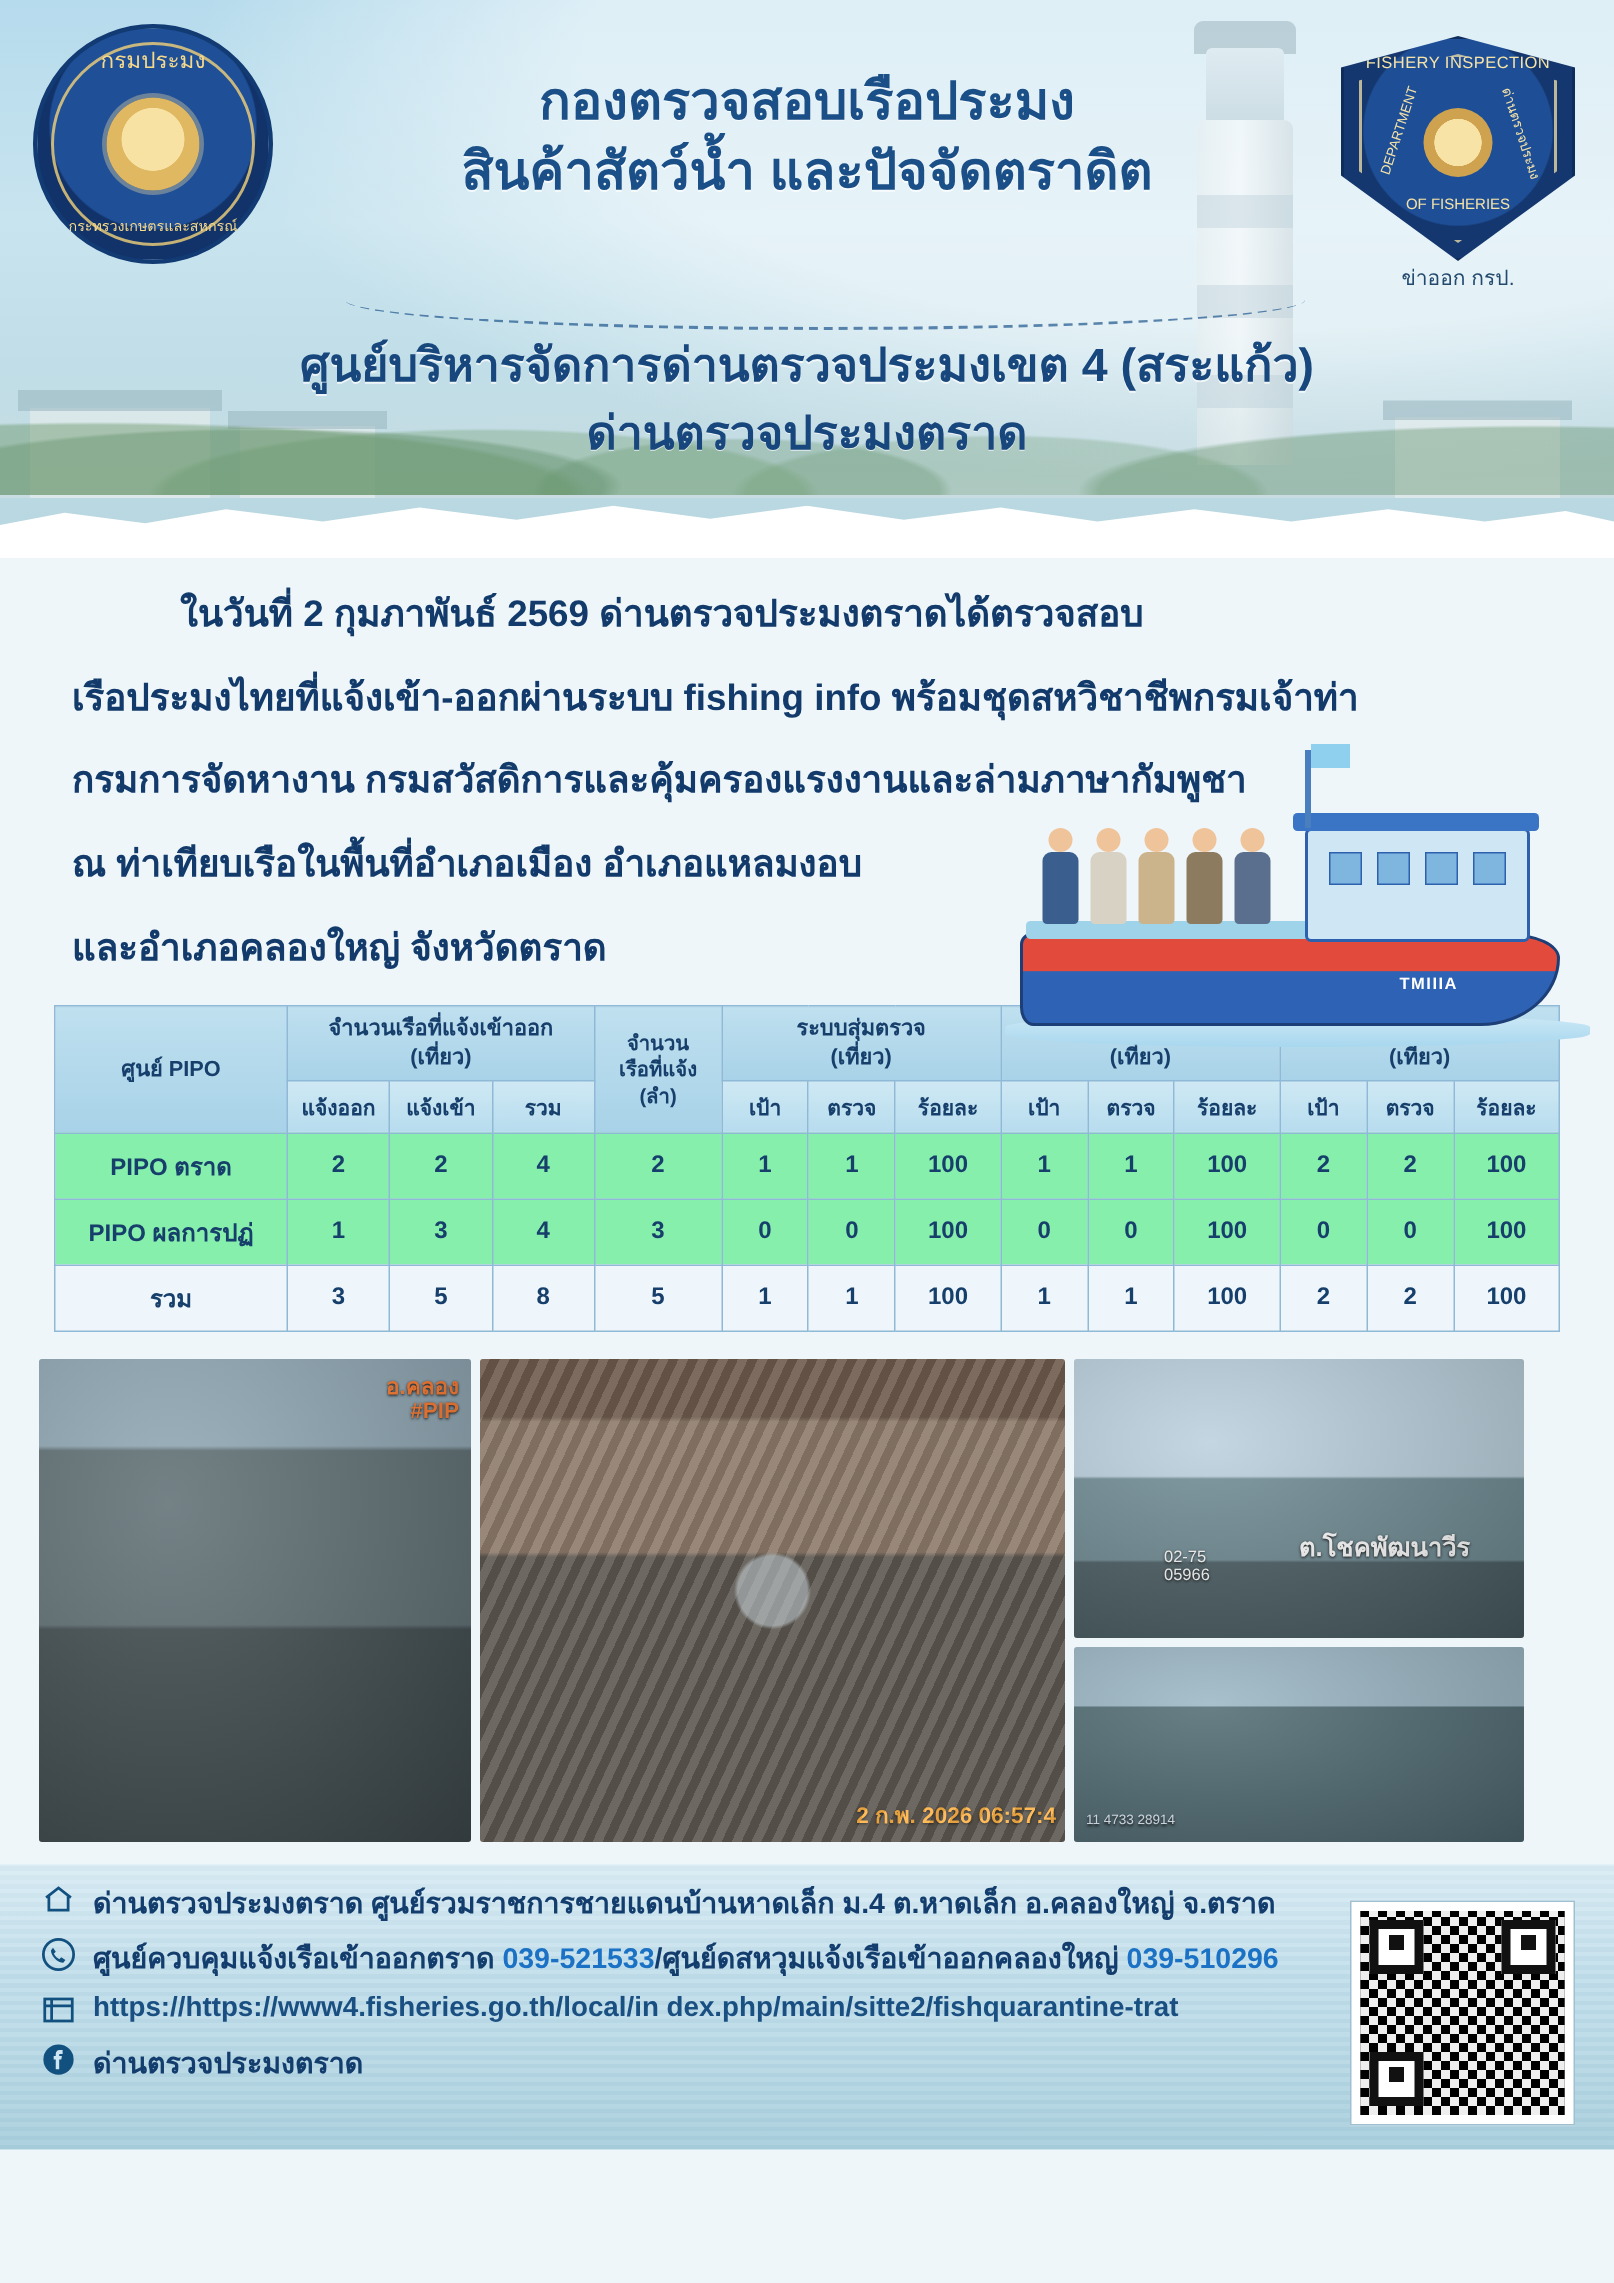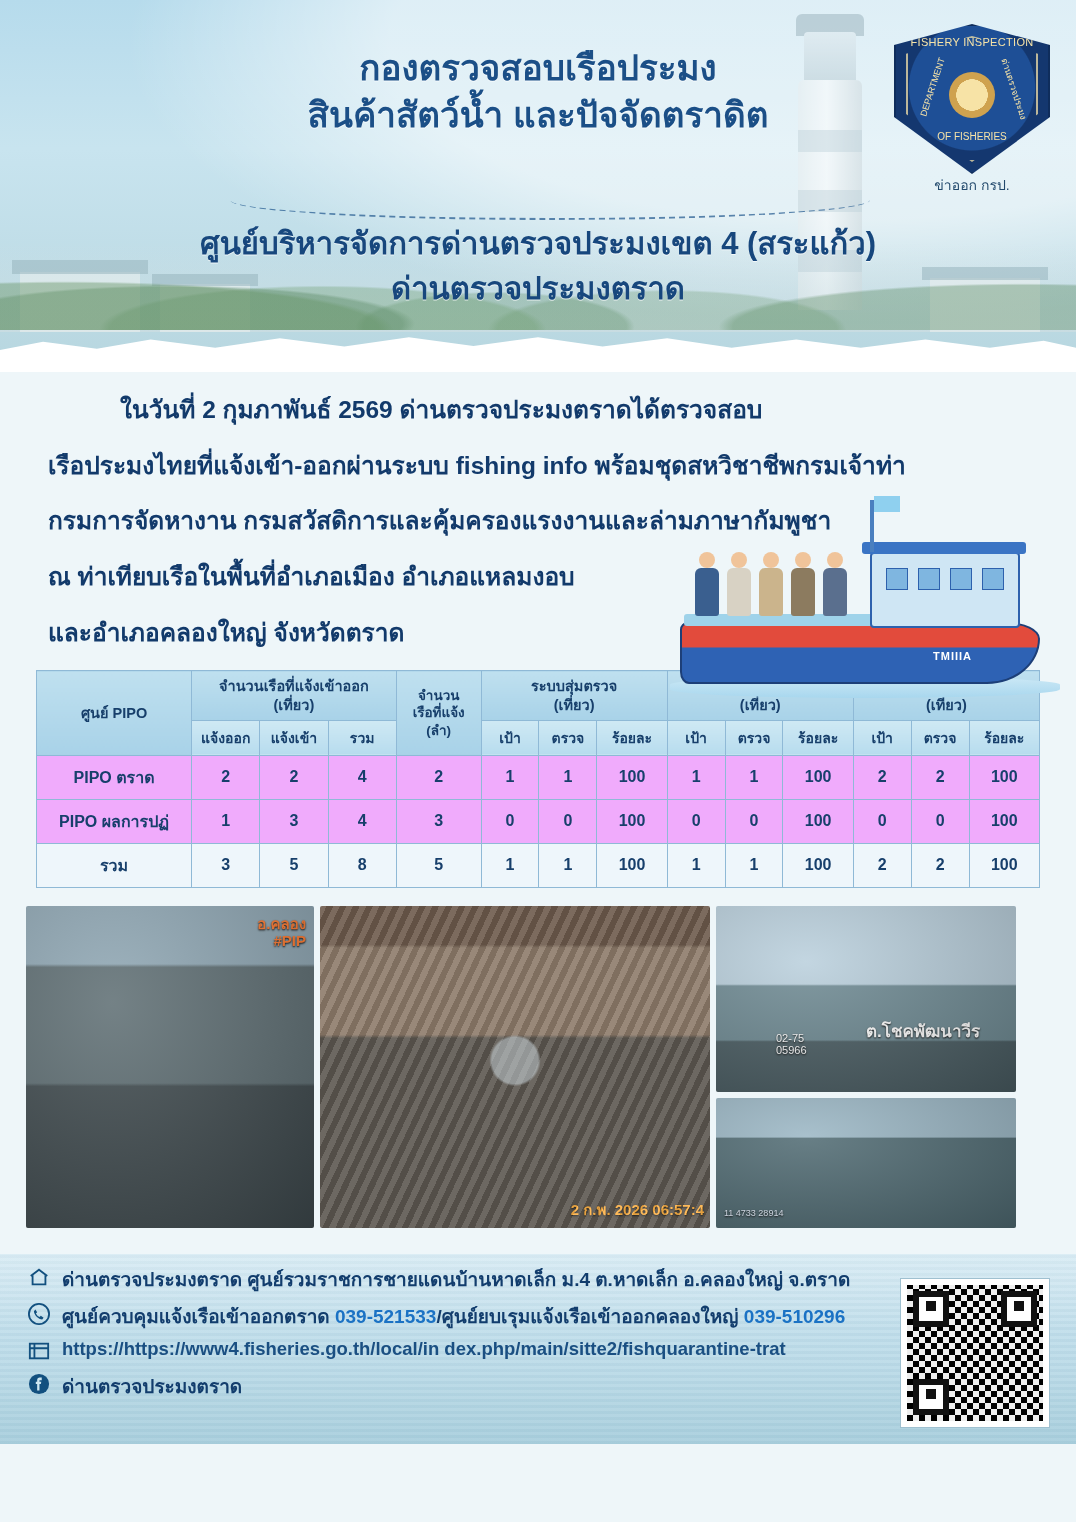--- a/index.html
+++ b/index.html
@@ -214,21 +214,21 @@
   table.pipo th, table.pipo td {
     border:1px solid #8fb9d6; text-align:center; padding:6px 2px;
     font-weight:bold;
   }
   table.pipo thead tr:first-child th { background:linear-gradient(180deg,#bfe0ef,#a8d2e8); font-size:14.5px; line-height:1.25; }
   table.pipo thead tr:nth-child(2) th { background:linear-gradient(180deg,#cfe9f4,#b7dcee); font-size:14px; }
   table.pipo th.center-col {
     background:linear-gradient(180deg,#cfe9b5,#bfe0a0);
     font-size:17px;
   }
-  table.pipo tbody td { background:#f0abfc; height:44px; font-size:16px; }
+  table.pipo tbody td { background:#86efac; height:44px; font-size:16px; }
   table.pipo tbody tr:last-child td { background:#eef6fb; }
 
   
   .photos {
     position:relative; margin:18px 26px 0 26px;
     height:320px;
     display:grid;
     grid-template-columns: 288px 390px 300px;
     grid-template-rows: 186px 130px;
     gap:6px;
@@ -248,21 +248,21 @@
     content:""; position:absolute; inset:0;
     background:
       radial-gradient(circle at 50% 48%, rgba(200,210,215,.55) 0 9%, transparent 10%),
       repeating-linear-gradient(115deg, rgba(255,255,255,.10) 0 6px, rgba(0,0,0,.10) 6px 12px);
   }
   .stamp { position:absolute; right:6px; bottom:6px; color:#ffb347; font-size:15px; font-weight:bold; text-shadow:0 1px 2px rgba(0,0,0,.6); }
   .gps { position:absolute; left:8px; bottom:8px; color:#e8f2ff; font-size:9px; line-height:1.25; text-shadow:0 1px 2px #000; }
 
   
   .footer {
-    position:relative; margin-top:28px; padding:10px 26px 8px 26px;
+    position:relative; margin-top:17px; padding:10px 26px 8px 26px;
     min-height:190px;
     background:linear-gradient(180deg,#cde6f1 0%, #bcdbe8 60%, #a9cfdd 100%);
   }
   .footer::before {
     content:""; position:absolute; inset:0;
     background:
       linear-gradient(180deg, rgba(255,255,255,.25), rgba(255,255,255,0) 40%),
       repeating-linear-gradient(0deg, rgba(120,160,180,.08) 0 3px, rgba(255,255,255,.05) 3px 6px);
     pointer-events:none;
   }
@@ -302,20 +302,26 @@
   <div class="buildings">
     <div class="bldg" style="left:20px;width:120px;height:60px"></div>
     <div class="roof" style="left:12px;bottom:58px;width:136px;height:14px"></div>
     <div class="bldg" style="left:160px;width:90px;height:48px"></div>
     <div class="roof" style="left:152px;bottom:46px;width:106px;height:12px"></div>
     <div class="bldg" style="left:930px;width:110px;height:54px"></div>
     <div class="roof" style="left:922px;bottom:52px;width:126px;height:13px"></div>
   </div>
   <div class="greenery"></div>
 
+  <div class="logo-left">
+    <div class="ring"></div>
+    <div class="txt-top">กรมประมง</div>
+    <div class="emblem"></div>
+    <div class="txt-bot">กระทรวงเกษตรและสหกรณ์</div>
+  </div>
 
   <div class="logo-right">
     <div class="shield">
       <div class="shield-inner"></div>
       <div class="t1">FISHERY INSPECTION</div>
       <div class="logo-mini"></div>
       <div class="t2">OF FISHERIES</div>
       <div class="t3">DEPARTMENT</div>
       <div class="t4">ด่านตรวจประมง</div>
     </div>
@@ -525,21 +531,21 @@
 
   <div class="f-row">
     <div class="f-ico">
       <svg viewBox="0 0 24 24" fill="currentColor">
           <circle cx="12" cy="12" r="11" fill="none" stroke="currentColor" stroke-width="2"></circle>
           <path d="M8 7l2 3-1.4 1.4a9 9 0 004 4L14 14l3 2-1.5 2c-4-0-9-5-9-9z"></path>
         </svg>
     </div>
     <div>
       <span>ศูนย์ควบคุมแจ้งเรือเข้าออกตราด</span>
-      <span class="hl">039-521533</span><span>/ศูนย์ยบเรุมแจ้งเรือเข้าออกคลองใหญ่</span>
+      <span class="hl">039-521533</span><span>/ศูนย์ดสหวุมแจ้งเรือเข้าออกคลองใหญ่</span>
       <span class="hl">039-510296</span>
     </div>
   </div>
 
   <div class="f-row">
     <div class="f-ico">
       <svg viewBox="0 0 24 24" fill="none" stroke="currentColor" stroke-width="2">
           <rect x="2" y="4" width="20" height="16"></rect>
           <path d="M2 9h20M7 4v16"></path>
         </svg>

